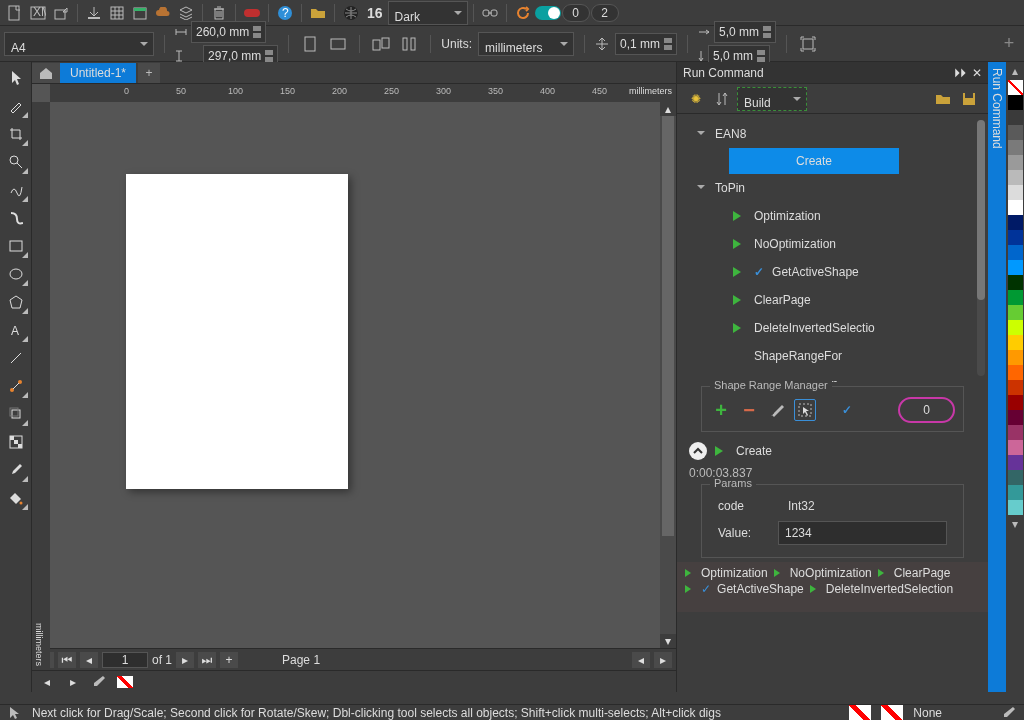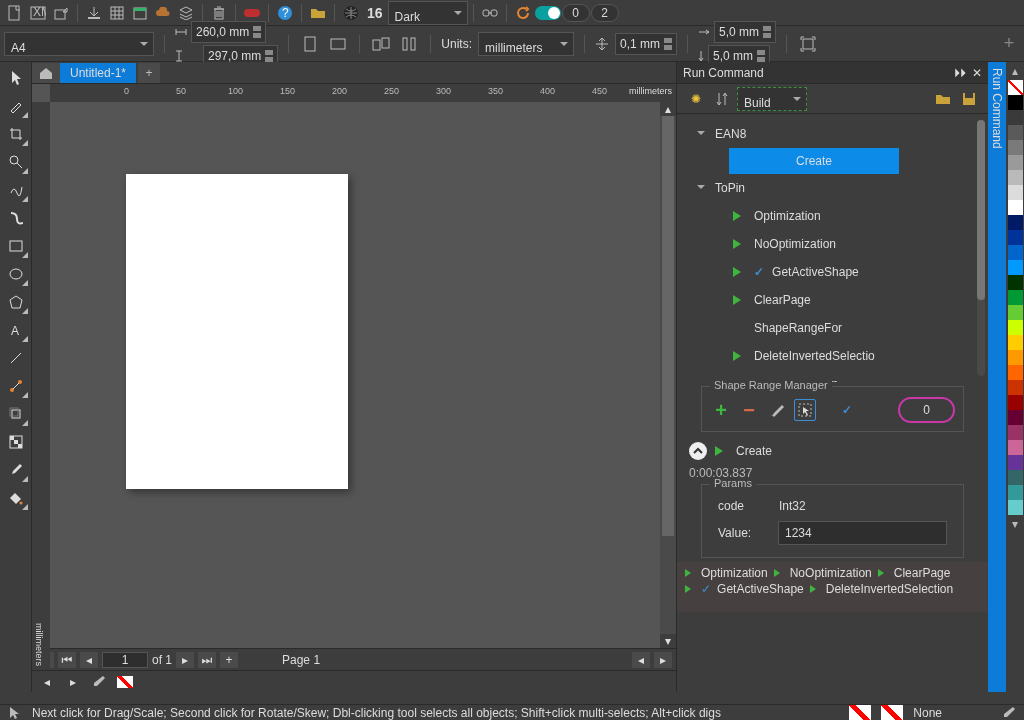--- a/index.html
+++ b/index.html
@@ -50,21 +50,21 @@
 .createbtn{background:#0d8be8;color:#fff;height:26px;width:170px;display:flex;align-items:center;justify-content:center;margin-left:52px}
 .treescroll{position:absolute;right:3px;top:6px;bottom:6px;width:8px;background:#4a4a4a;border-radius:4px}
 .treescroll::after{content:"";position:absolute;top:0;width:100%;height:180px;background:#777;border-radius:4px}
 .grpbox{border:1px solid #555;margin:4px 24px;padding:10px 8px 8px;position:relative}
 .grpbox>.lbl{position:absolute;top:-8px;left:8px;background:#3d3d3d;padding:0 4px;font-size:11px;color:#bbb}
 .srmrow{display:flex;align-items:center;gap:6px}
 .srmval{border:2px solid #c838a8;border-radius:14px;height:26px;flex:1;display:flex;align-items:center;justify-content:center;margin-left:40px}
 .runrow{display:flex;align-items:center;gap:8px;padding:6px 12px}
 .circup{width:18px;height:18px;border-radius:50%;background:#eee;display:flex;align-items:center;justify-content:center}
 .timecode{padding:0 12px;color:#bbb}
-.paramsrow{display:flex;align-items:center;gap:11px;padding:4px 8px}
+.paramsrow{display:flex;align-items:center;gap:20px;padding:4px 8px}
 .valin{background:#2e2e2e;border:1px solid #555;height:24px;padding:0 6px;flex:1}
 .hist{background:#464040;height:50px;padding:4px 8px;display:flex;flex-direction:column;gap:2px;font-size:11px}
 .histrow{display:flex;align-items:center;gap:6px}
 .histitem{display:flex;align-items:center;gap:4px}
 .histplay{width:0;height:0;border:4px solid transparent;border-left:6px solid #3eb53e}
 .histchk{color:#3a8fd8}
 .palette{width:18px;background:#3d3d3d;display:flex;flex-direction:column;gap:0}
 .sw{height:15px;width:15px;margin:0 auto}
 .palplus{height:18px;display:flex;align-items:center;justify-content:center;color:#bbb}
 .none-sw{background:#fff;position:relative}
@@ -491,26 +491,26 @@
       <div class="treerow lvl2">
           <span class="playic"></span>
           <span class="check">✓</span>
           <span>GetActiveShape</span>
         </div>
       <div class="treerow lvl2">
           <span class="playic"></span>
           <span>ClearPage</span>
         </div>
       <div class="treerow lvl2">
+          <span class="playic"></span>
+          <span>DeleteInvertedSelectio</span>
+        </div>
+      <div class="treerow lvl2">
           <span style="width:13px"></span>
           <span>ShapeRangeFor</span>
-        </div>
-      <div class="treerow lvl2">
-          <span class="playic"></span>
-          <span>DeleteInvertedSelectio</span>
         </div>
       <div class="treerow lvl2">
           <span class="playic"></span>
           <span>AppDocUnitmm</span>
         </div>
       <div class="treescroll"></div>
     </div>
 
     <div class="grpbox">
       <span class="lbl">Shape Range Manager</span>

